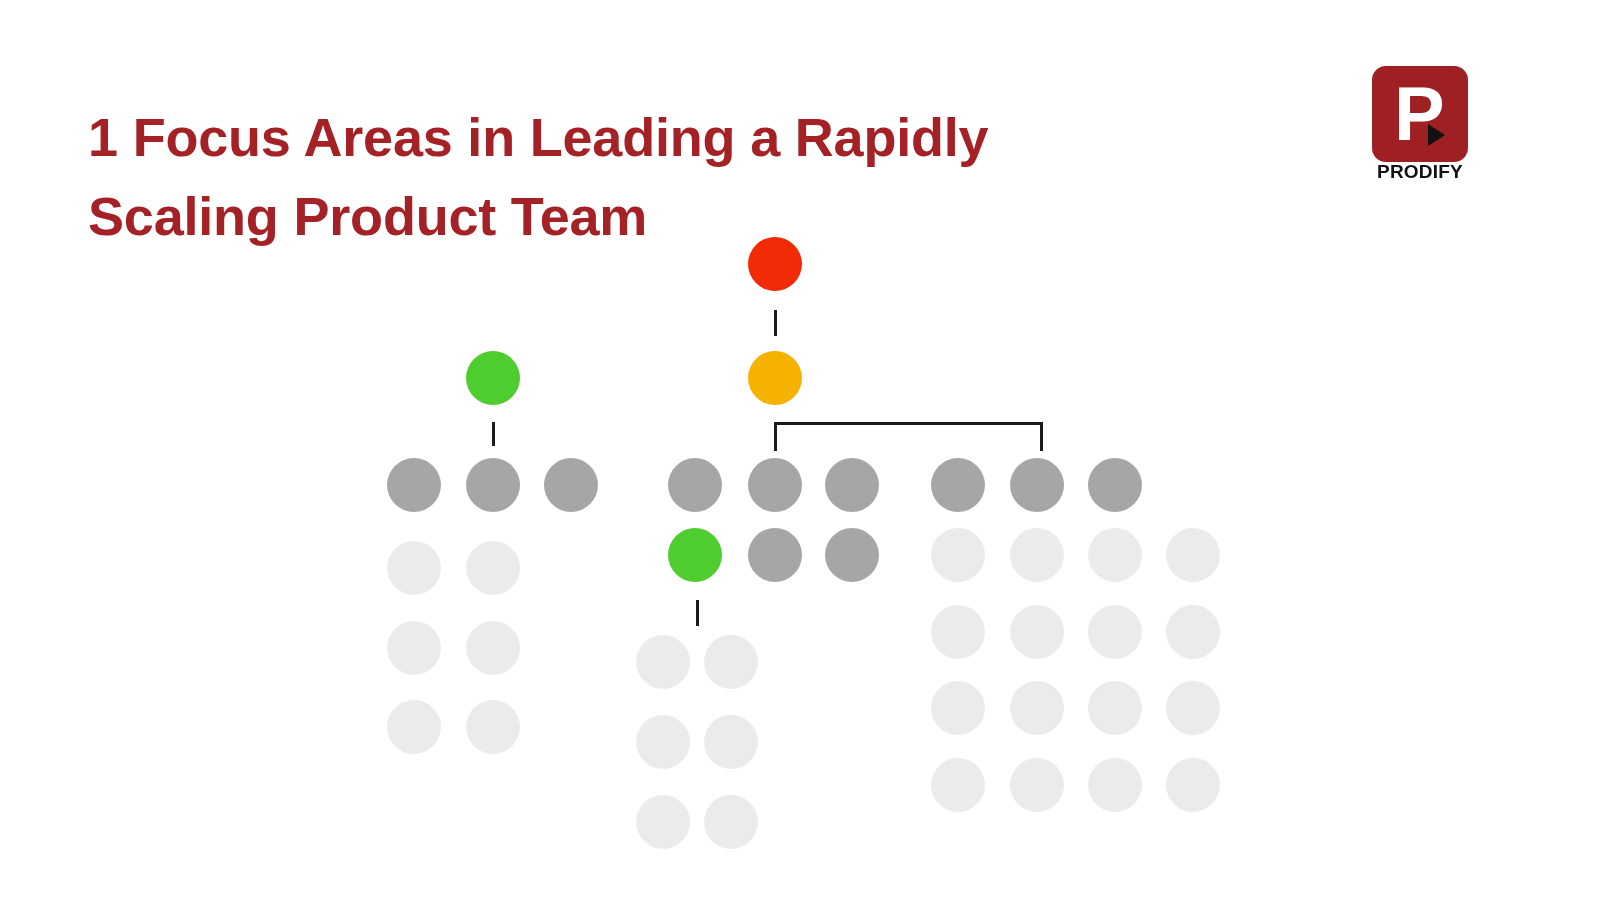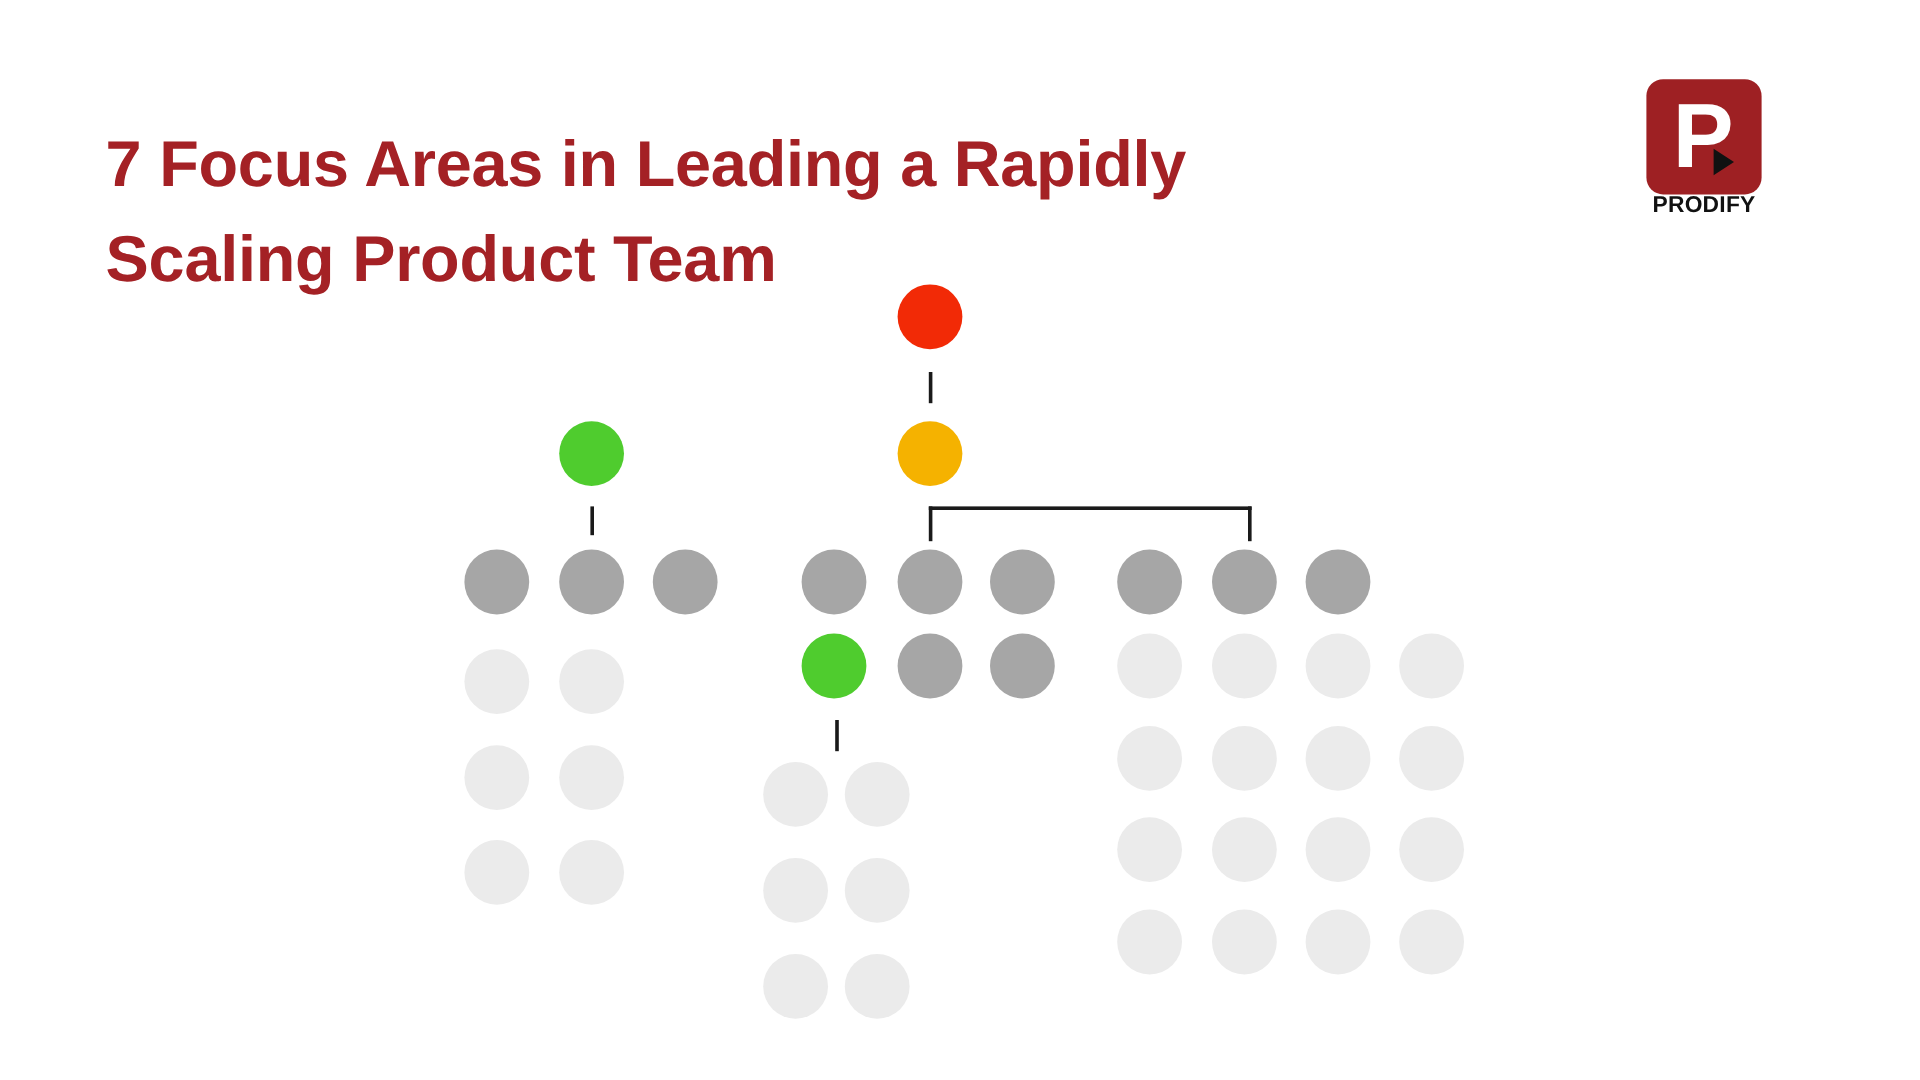--- a/index.html
+++ b/index.html
@@ -104,21 +104,21 @@
     border-top: 3px solid #1a1a1a;
     border-left: 3px solid #1a1a1a;
     border-right: 3px solid #1a1a1a;
   }
 </style>
 </head>
 <body>
 
 <div id="slide">
 
-  <h1 id="title">7 Focus Areas in Leading a Rapidly
+  <h1 id="title">1 Focus Areas in Leading a Rapidly
 Scaling Product Team</h1>
 
   <div id="logo">
     <div id="logo-mark">
       <div id="logo-p">P</div>
       <div id="logo-play"></div>
     </div>
     <div id="logo-word">PRODIFY</div>
   </div>
 

